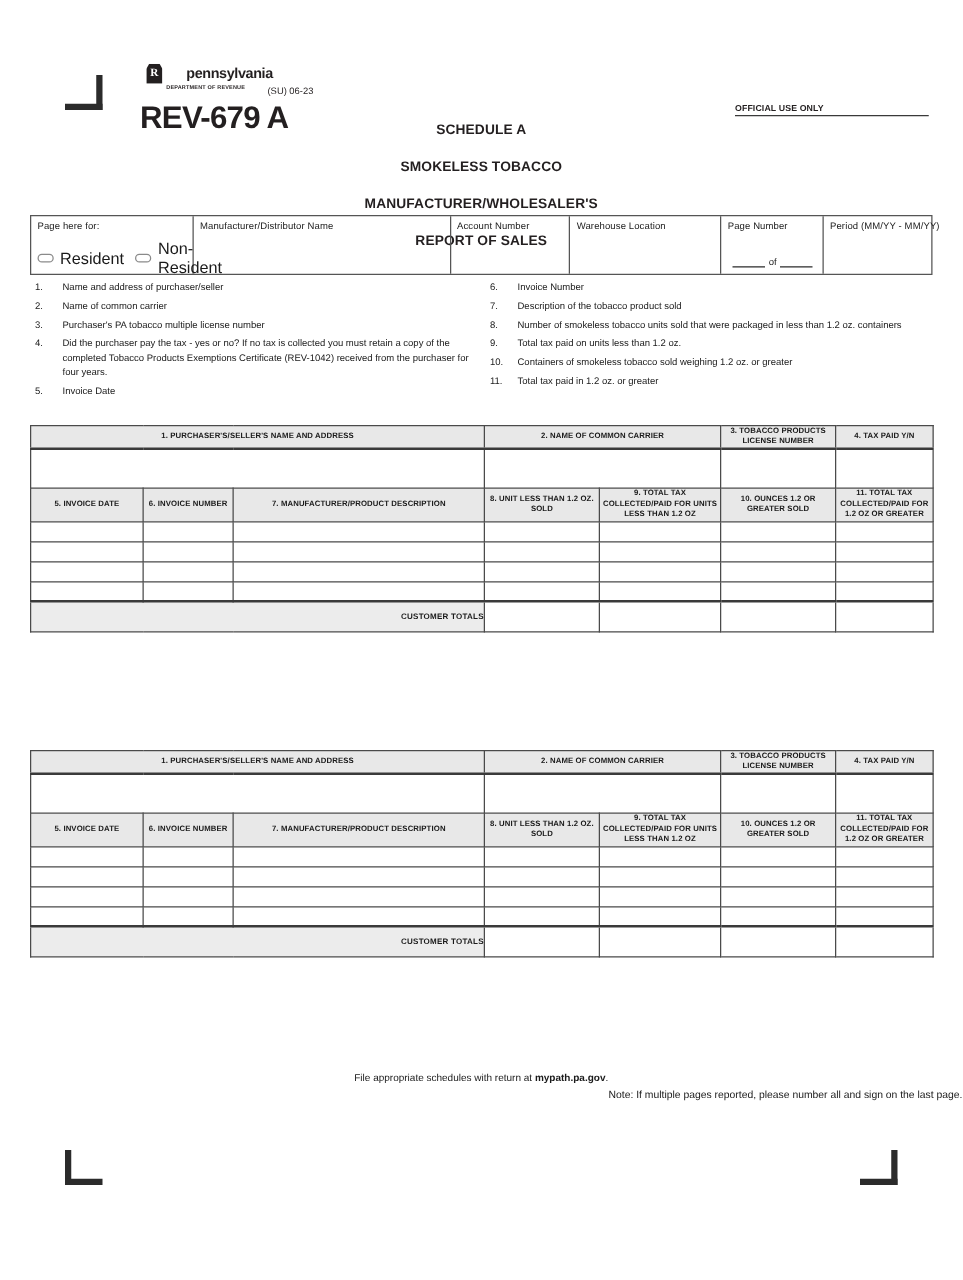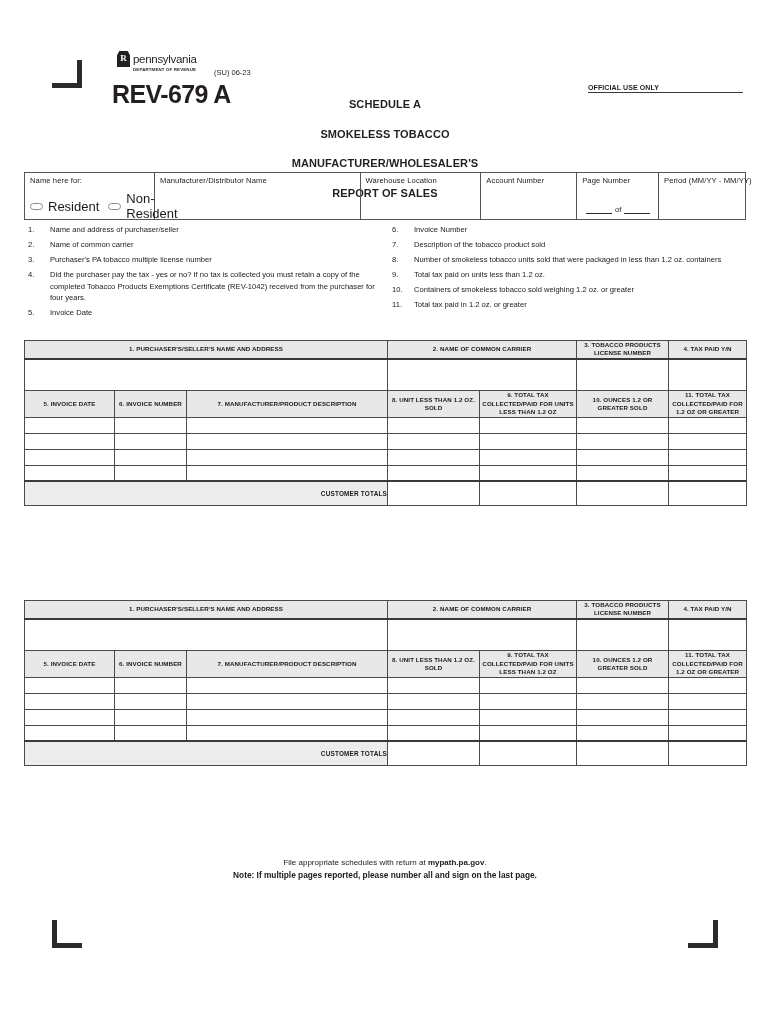--- a/index.html
+++ b/index.html
@@ -36,21 +36,21 @@
     width:13px; height:16px; background:#231f20; margin-right:3px; margin-top:1px;
     clip-path: polygon(18% 0%, 82% 0%, 100% 26%, 100% 100%, 0% 100%, 0% 26%);
     position:relative;
   }
   .keystone::after {
     content:"R"; position:absolute; left:0; right:0; top:2px;
     font-size:9px; font-weight:bold; color:#fff; text-align:center;
     font-family:"Liberation Serif", serif; line-height:11px;
   }
   .logo-txt { line-height:1; }
-  .logo-name { font-size:11.5px; font-weight:normal; color:#231f20; letter-spacing:-0.3px; }
+  .logo-name { font-size:11.5px; font-weight:bold; color:#231f20; letter-spacing:-0.3px;margin-left:16px; }
   .logo-sub { font-size:4.4px; font-weight:bold; color:#231f20; letter-spacing:0.15px; margin-top:1.5px; }
   .rev-code { position:absolute; left:178px; top:24px; font-size:7.5px; color:#231f20;margin-left:36px; }
   .form-no { position:absolute; left:112px; top:36px; font-size:25px; font-weight:bold; color:#231f20; letter-spacing:-0.6px; }
 
   .title-blk { position:absolute; left:255px; top:40px; width:260px; text-align:center; }
   .title-blk div { font-size:11px; font-weight:bold; color:#231f20; line-height:17.5px; letter-spacing:0.1px;margin-top:12px; }
 
   .official { position:absolute; left:588px; top:40px; width:155px; }
   .official .lbl { font-size:7px; font-weight:bold; color:#231f20; letter-spacing:0.1px; }
   .official .rule { border-bottom:1.6px solid #3a3a3a; margin-top:1px; }
@@ -98,21 +98,21 @@
   .tot-label {
     background:#ececec; text-align:right; padding-right:6px;
     font-size:6.4px; font-weight:bold; letter-spacing:0.2px;
   }
   .tot-cell { background:#fff; }
   .thick-top td { border-top:2px solid #3a3a3a; }
 
   
   .footer { position:absolute; left:0; top:856px; width:770px; text-align:center; }
   .footer .l1 { font-size:8px; line-height:13px; }
-  .footer .l2 { font-size:8.3px; font-weight:bold; line-height:13px; }
+  .footer .l2 { font-size:8.3px; font-weight:normal; line-height:13px;text-align:right; }
   .footer b { font-weight:bold; }
 </style>
 </head>
 <body>
 
 <div class="reg tl">
     <i class="v"></i>
     <i class="h"></i>
   </div>
 <div class="reg bl">
@@ -143,36 +143,36 @@
   </div>
 
   <div class="official">
     <div class="lbl">OFFICIAL USE ONLY</div>
     <div class="rule"></div>
   </div>
 </div>
 
 <div class="infobar">
   <div class="ib ib-check">
-    <div class="cap">Name here for:</div>
+    <div class="cap">Page here for:</div>
     <div class="checks">
       <span class="oval"></span>
       <span class="chk-lbl">Resident</span>
       <span class="oval"></span>
       <span class="chk-lbl">Non-Resident</span>
     </div>
   </div>
   <div class="ib ib-mfr">
     <div class="cap">Manufacturer/Distributor Name</div>
   </div>
+  <div class="ib ib-acct">
+    <div class="cap">Account Number</div>
+  </div>
   <div class="ib ib-wh">
     <div class="cap">Warehouse Location</div>
-  </div>
-  <div class="ib ib-acct">
-    <div class="cap">Account Number</div>
   </div>
   <div class="ib ib-page">
     <div class="cap">Page Number</div>
     <div class="page-of">
       <span class="blank"></span>
       <span>of</span>
       <span class="blank"></span>
     </div>
   </div>
   <div class="ib ib-per">

